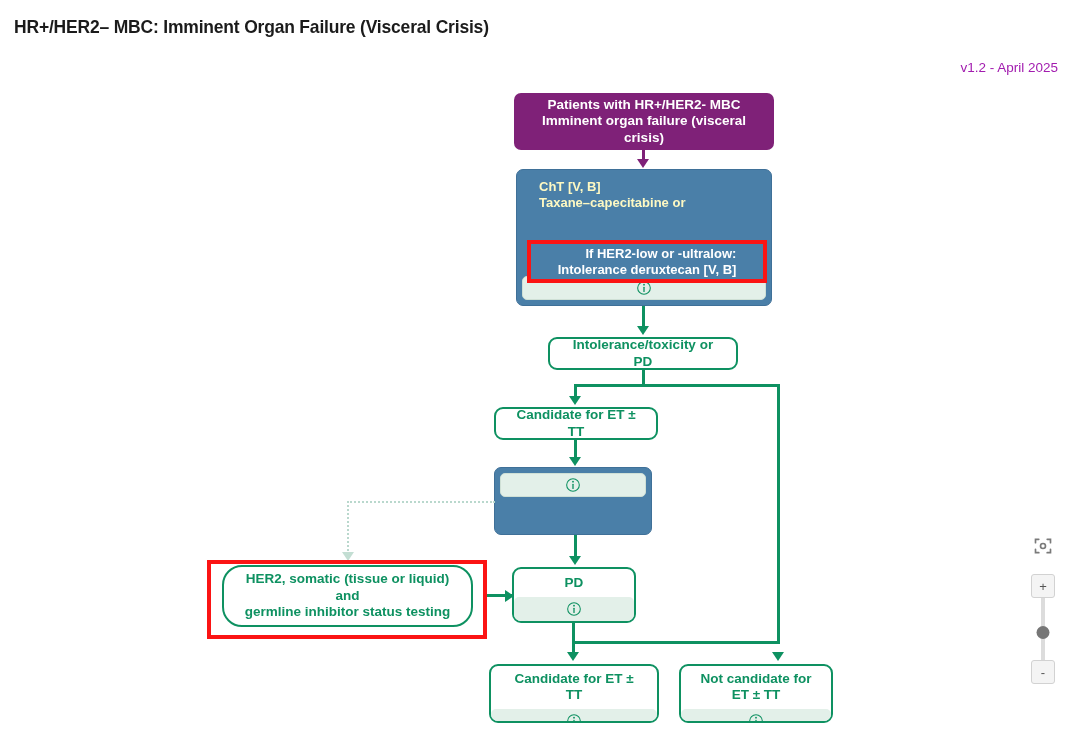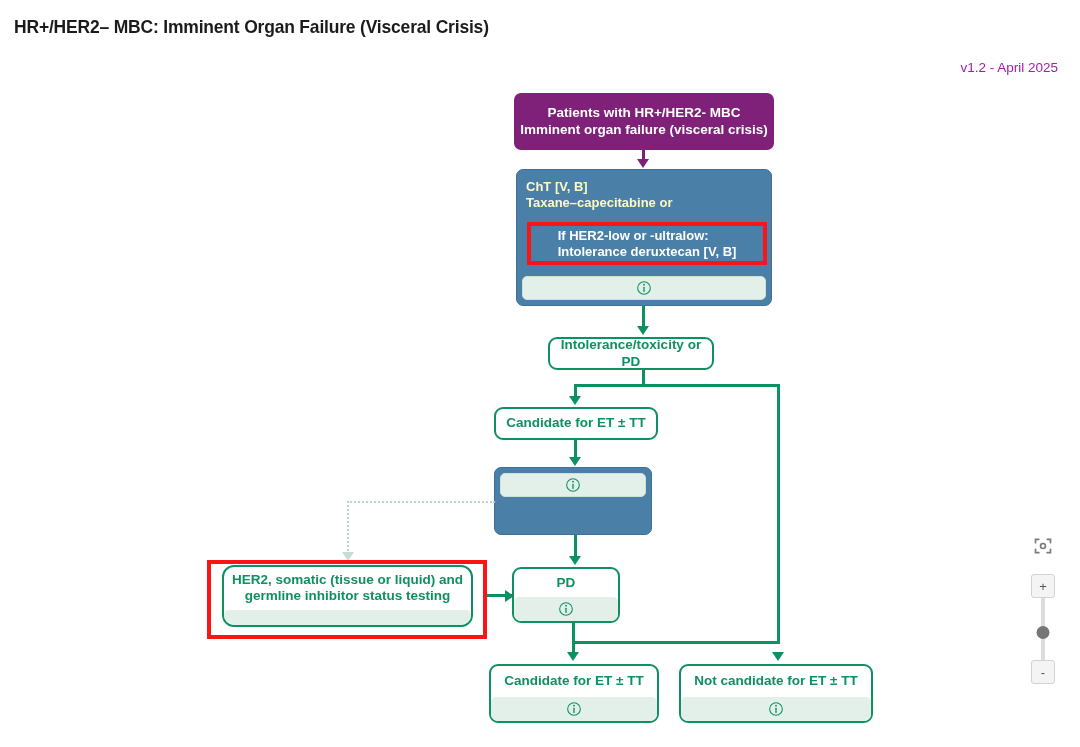--- a/index.html
+++ b/index.html
@@ -28,21 +28,21 @@
 
   
   .node { position: absolute; }
   .node .body {
     display: flex; flex-direction: column; align-items: center;
     justify-content: center; text-align: center;
     height: 100%; width: 100%;
   }
   .node .title {
     font-weight: bold; line-height: 1.22;
-    padding: 5px 4px; width: 100%;
+    padding: 5px 17px; width: 100%;
   }
 
   
   .node.purple > .box {
     width: 100%; height: 100%;
     background: #7f2178; border-radius: 7px;
     display: flex; align-items: center; justify-content: center;
   }
   .node.purple .title { color: #ffffff; font-size: 13.5px; }
 
@@ -58,21 +58,21 @@
   
   .node.green > .box {
     width: 100%; height: 100%;
     background: #ffffff; border: 2.5px solid #0e9161;
     border-radius: 9px; overflow: hidden;
     display: flex; flex-direction: column; justify-content: space-between;
   }
   .node.green .title { color: #0e9161; font-size: 13.5px; }
 
   
-  .node.green.inner > .box { border-radius: 12px; }
+  .node.green.inner > .box { border-radius: 20px; }
 
   
   .info-strip {
     width: 100%;
     background: #e3f0e9;
     border-radius: 5px;
     display: flex; align-items: center; justify-content: center;
     height: 24px; flex: 0 0 auto;
   }
   .blue .info-strip { background: #e3f0e9; border: 1px solid #cfe0d6; }
@@ -85,21 +85,22 @@
     position: absolute;
     border: 4px solid #fb1414;
     background: transparent;
   }
   .red-box.filled { background: #ffffff; }
   .red-overlay {
     position: absolute;
     border: 4px solid #fb1414;
     background: #4a7fa8;
     display: flex; align-items: center; justify-content: center;
-    text-align: left;
+    text-align: right;
+    margin-top: 18px;
   }
   .red-overlay .title { color: #ffffff; font-weight: bold; font-size: 13px; line-height: 1.22; }
 
   
   .conn { position: absolute; background: #0e9161; }
   .conn.v { width: 3px; }
   .conn.h { height: 3px; }
   .conn.purple-c { background: #7f2178; }
   .arrow {
     position: absolute; width: 0; height: 0;
@@ -184,21 +185,21 @@
   <div class="red-overlay" style="left:527px; top:222px; width:240px; height:43px;">
     <div class="title">
       <span>If HER2-low or -ultralow:</span><br>
       <span>Intolerance deruxtecan [V, B]</span>
     </div>
   </div>
 
   <div class="conn v" style="left:642px; top:306px; width:3px; height:22px;"></div>
   <div class="arrow" style="left:637px; top:326px;"></div>
 
-  <div class="node green" style="left:548px; top:337px; width:166px; height:33px;">
+  <div class="node green" style="left:548px; top:337px; width:190px; height:33px;">
     <div class="box">
       <div class="body">
         <div class="title">Intolerance/toxicity or PD</div>
       </div>
     </div>
   </div>
 
   <div class="conn v" style="left:642px; top:370px; width:3px; height:16px;"></div>
   <div class="conn h" style="left:574px; top:384px; width:206px; height:3px;"></div>
   <div class="conn v" style="left:574px; top:384px; width:3px; height:14px;"></div>
@@ -247,21 +248,21 @@
       </div>
       <div class="info-strip">
         
       </div>
     </div>
   </div>
 
   <div class="conn h" style="left:487px; top:594px; width:25px; height:3px;"></div>
   <div class="arrow right" style="left:505px; top:590px;"></div>
 
-  <div class="node green" style="left:512px; top:567px; width:108px; height:56px;">
+  <div class="node green" style="left:512px; top:567px; width:124px; height:56px;">
     <div class="box">
       <div class="body">
         <div class="title">PD</div>
       </div>
       <div class="info-strip">
         <svg class="info-icon" viewBox="0 0 24 24">
           <circle cx="12" cy="12" r="9.5" fill="none" stroke="#0e9161" stroke-width="1.6"></circle>
           <circle cx="12" cy="7" r="1.4" fill="#0e9161"></circle>
           <rect x="11" y="10" width="2" height="8" rx="0.9" fill="#0e9161"></rect>
         </svg>
@@ -283,21 +284,21 @@
       <div class="info-strip">
         <svg class="info-icon" viewBox="0 0 24 24">
           <circle cx="12" cy="12" r="9.5" fill="none" stroke="#0e9161" stroke-width="1.6"></circle>
           <circle cx="12" cy="7" r="1.4" fill="#0e9161"></circle>
           <rect x="11" y="10" width="2" height="8" rx="0.9" fill="#0e9161"></rect>
         </svg>
       </div>
     </div>
   </div>
 
-  <div class="node green" style="left:679px; top:664px; width:194px; height:59px;">
+  <div class="node green" style="left:679px; top:664px; width:154px; height:59px;">
     <div class="box">
       <div class="body">
         <div class="title">Not candidate for ET ± TT</div>
       </div>
       <div class="info-strip">
         <svg class="info-icon" viewBox="0 0 24 24">
           <circle cx="12" cy="12" r="9.5" fill="none" stroke="#0e9161" stroke-width="1.6"></circle>
           <circle cx="12" cy="7" r="1.4" fill="#0e9161"></circle>
           <rect x="11" y="10" width="2" height="8" rx="0.9" fill="#0e9161"></rect>
         </svg>

